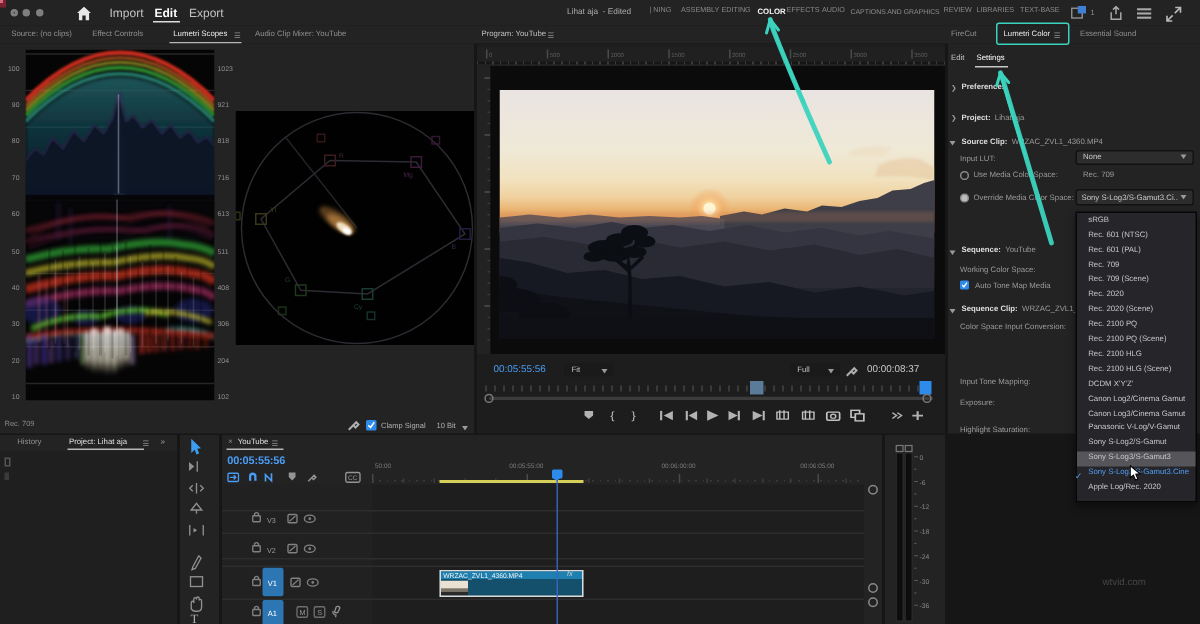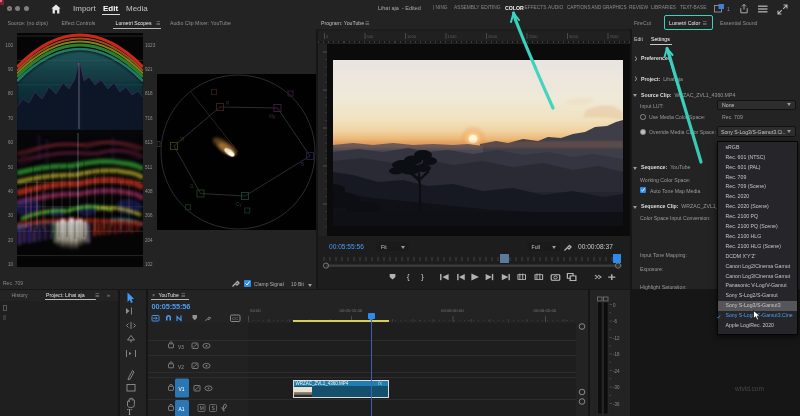--- a/index.html
+++ b/index.html
@@ -22,21 +22,21 @@
   <div class="abs" style="left:8.7px;top:7.7px;width:1.6px;height:1.6px;border-radius:50%;background:#2c2c2c;"></div>
   <div class="abs" style="left:15px;top:6px;width:5px;height:5px;border-radius:50%;background:#7f7f7f;"></div>
   <div class="abs" style="left:23.5px;top:6px;width:5px;height:5px;border-radius:50%;background:#7f7f7f;"></div>
 
   <svg class="abs" style="left:51px;top:4px;" width="10" height="10" viewBox="0 0 10 10">
     <path d="M5 0.5 L9.6 4.6 L8.4 4.6 L8.4 9.5 L6.1 9.5 L6.1 6.3 L3.9 6.3 L3.9 9.5 L1.6 9.5 L1.6 4.6 L0.4 4.6 Z" fill="#e8e8e8"></path>
   </svg>
   <div class="t" style="left:73px;top:4px;font-size:8px;color:#c2c2c2;">Import</div>
   <div class="t" style="left:103px;top:4px;font-size:8px;color:#ffffff;font-weight:bold;">Edit</div>
   <div class="abs" style="left:102px;top:13.5px;width:18px;height:1.5px;background:#dcdcdc;"></div>
-  <div class="t" style="left:126px;top:4px;font-size:8px;color:#c2c2c2;">Media</div>
+  <div class="t" style="left:126px;top:4px;font-size:8px;color:#c2c2c2;">Export</div>
   <div class="t" style="left:378px;top:4.5px;font-size:5.5px;color:#aaaaaa;">Lihat aja&nbsp; - Edited</div>
 
   <div class="t" style="left:433px;top:5px;font-size:4.8px;color:#898989;">| NING</div>
   <div class="t" style="left:454px;top:5px;font-size:4.8px;color:#898989;">ASSEMBLY</div>
   <div class="t" style="left:481px;top:5px;font-size:4.8px;color:#898989;">EDITING</div>
   <div class="t" style="left:505px;top:4.5px;font-size:5.2px;color:#f5f5f5;font-weight:bold;">COLOR</div>
   <div class="t" style="left:524.5px;top:5px;font-size:4.8px;color:#898989;">EFFECTS</div>
   <div class="t" style="left:548px;top:5px;font-size:4.8px;color:#898989;">AUDIO</div>
   <div class="t" style="left:567px;top:5px;font-size:4.6px;color:#8f8f8f;">CAPTIONS AND GRAPHICS</div>
   <div class="t" style="left:629px;top:5px;font-size:4.8px;color:#898989;">REVIEW</div>

